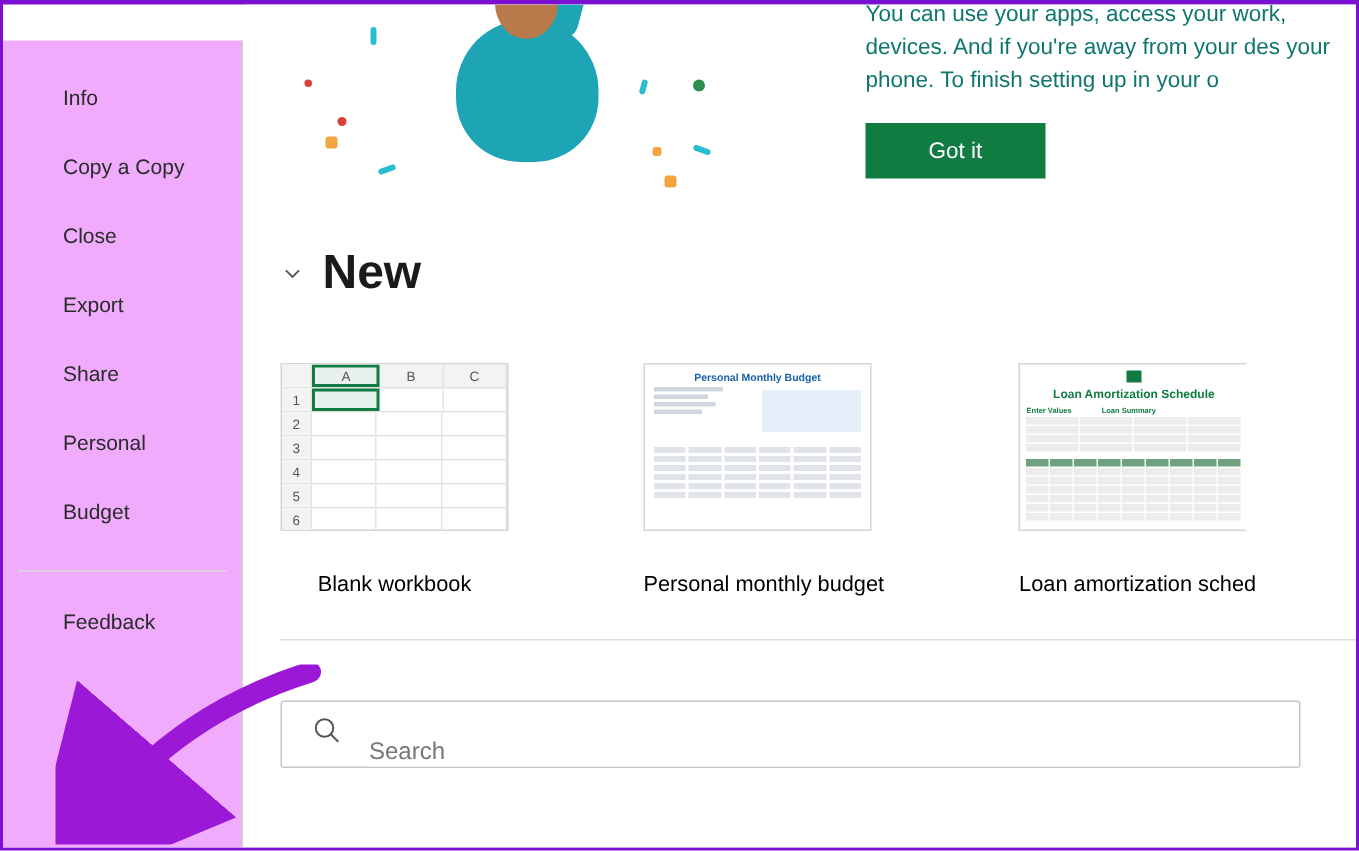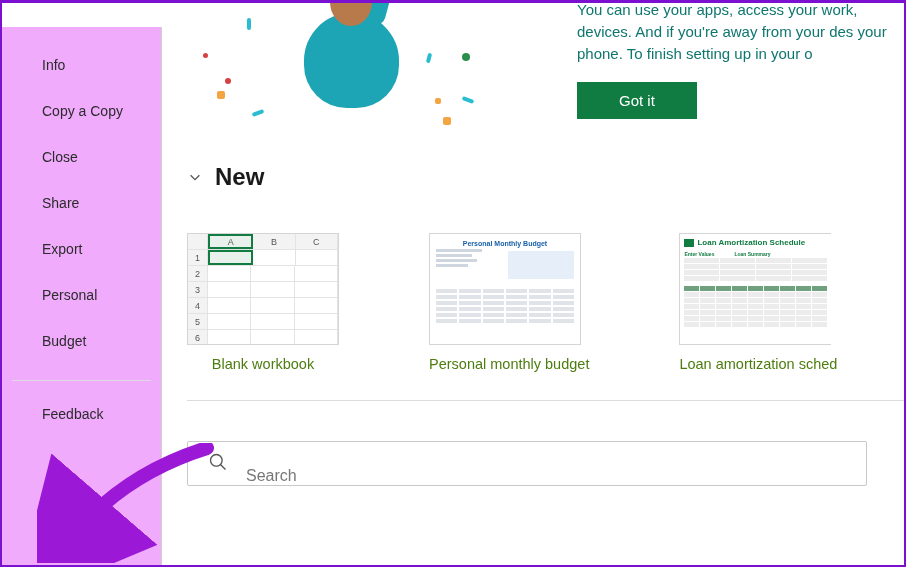--- a/index.html
+++ b/index.html
@@ -89,54 +89,54 @@
     .section-head {
       display: flex; align-items: center; gap: 12px;
       margin-top: 40px;
     }
     .chev {
       width: 16px; height: 16px;
       display: inline-flex; align-items: center; justify-content: center;
     }
     .chev svg { width: 14px; height: 14px; }
     .section-title {
-      font-size: 24px; font-weight: 600; color: #1a1a1a;
+      font-size: 32px; font-weight: 600; color: #1a1a1a;
     }
     .templates {
       display: flex; gap: 90px; margin-top: 42px;
     }
     .tpl { text-align: center; cursor: pointer; }
     .tpl-thumb {
       width: 152px; height: 112px;
       border: 1px solid #d5d5d5;
       background: #fff;
       position: relative;
       overflow: hidden;
     }
-    .tpl-label { margin-top: 11px; font-size: 14.5px; color: #4d7c0f; white-space: nowrap; }
+    .tpl-label { margin-top: 28px; font-size: 14.5px; color: #000000; white-space: nowrap; }
 
     
     .ws { font-size: 9px; color:#555; width:100%; height:100%; }
     .ws-row{ display:flex; height:16px; border-bottom:1px solid #e3e3e3;}
     .ws-hdr{ background:#f3f3f3; }
     .ws-cell{ flex:1; border-right:1px solid #e3e3e3; display:flex;align-items:center;justify-content:center;}
     .ws-rhdr{ width:20px; background:#f3f3f3; flex:0 0 20px;}
     .ws-sel{ border:2px solid #107c41 !important; background:#e8f1ec;}
 
     
     .budget{ padding:6px; font-size:5px;}
     .budget .bt{ color:#1860a8; font-weight:600; font-size:7px;}
     .budget .bbox{ background:#e6eef9; height:28px; margin:4px 0; }
     .budget .bln{ height:3px; background:#cfd6df; margin:2px 0; width:70%;}
     .budget .bgrid{ display:grid; grid-template-columns:repeat(6,1fr); gap:2px; margin-top:6px;}
     .budget .bgrid div{ height:4px; background:#e0e3e7; }
 
     
     .loan{ padding:4px; font-size:5px;}
-    .loan .lt{ display:flex; align-items:center; gap:3px; color:#107c41; font-weight:700; font-size:8px;}
+    .loan .lt{ display:flex; align-items:center; gap:3px; color:#107c41; font-weight:700; font-size:8px;flex-direction:column;}
     .loan .lbank{ width:10px;height:8px;background:#107c41;}
     .loan .lh{ display:flex; gap:20px; margin-top:4px;}
     .loan .lhc{ color:#107c41; font-weight:600; }
     .loan .lrow{ height:5px; display:flex; gap:1px; margin-top:1px;}
     .loan .lrow div{ flex:1; background:#edecec; }
     .loan .lhdrrow div{ background:#6fa17f; }
     .body-hr{
       border:none; border-top:1px solid #dcdcdc;
       margin: 28px 0 40px 0;
     }
@@ -161,22 +161,22 @@
   </style>
 </head>
 <body>
 
 <div class="layout">
   <nav class="sidebar">
     <div class="top">
       <div class="nav-item">Info</div>
       <div class="nav-item">Copy a Copy</div>
       <div class="nav-item">Close</div>
+      <div class="nav-item">Export</div>
       <div class="nav-item">Share</div>
-      <div class="nav-item">Export</div>
       <div class="nav-item">Personal</div>
       <div class="nav-item">Budget</div>
     </div>
     <hr class="divider">
     <div class="bottom">
       <div class="nav-item">Feedback</div>
     </div>
   </nav>
 
   <main class="main">

